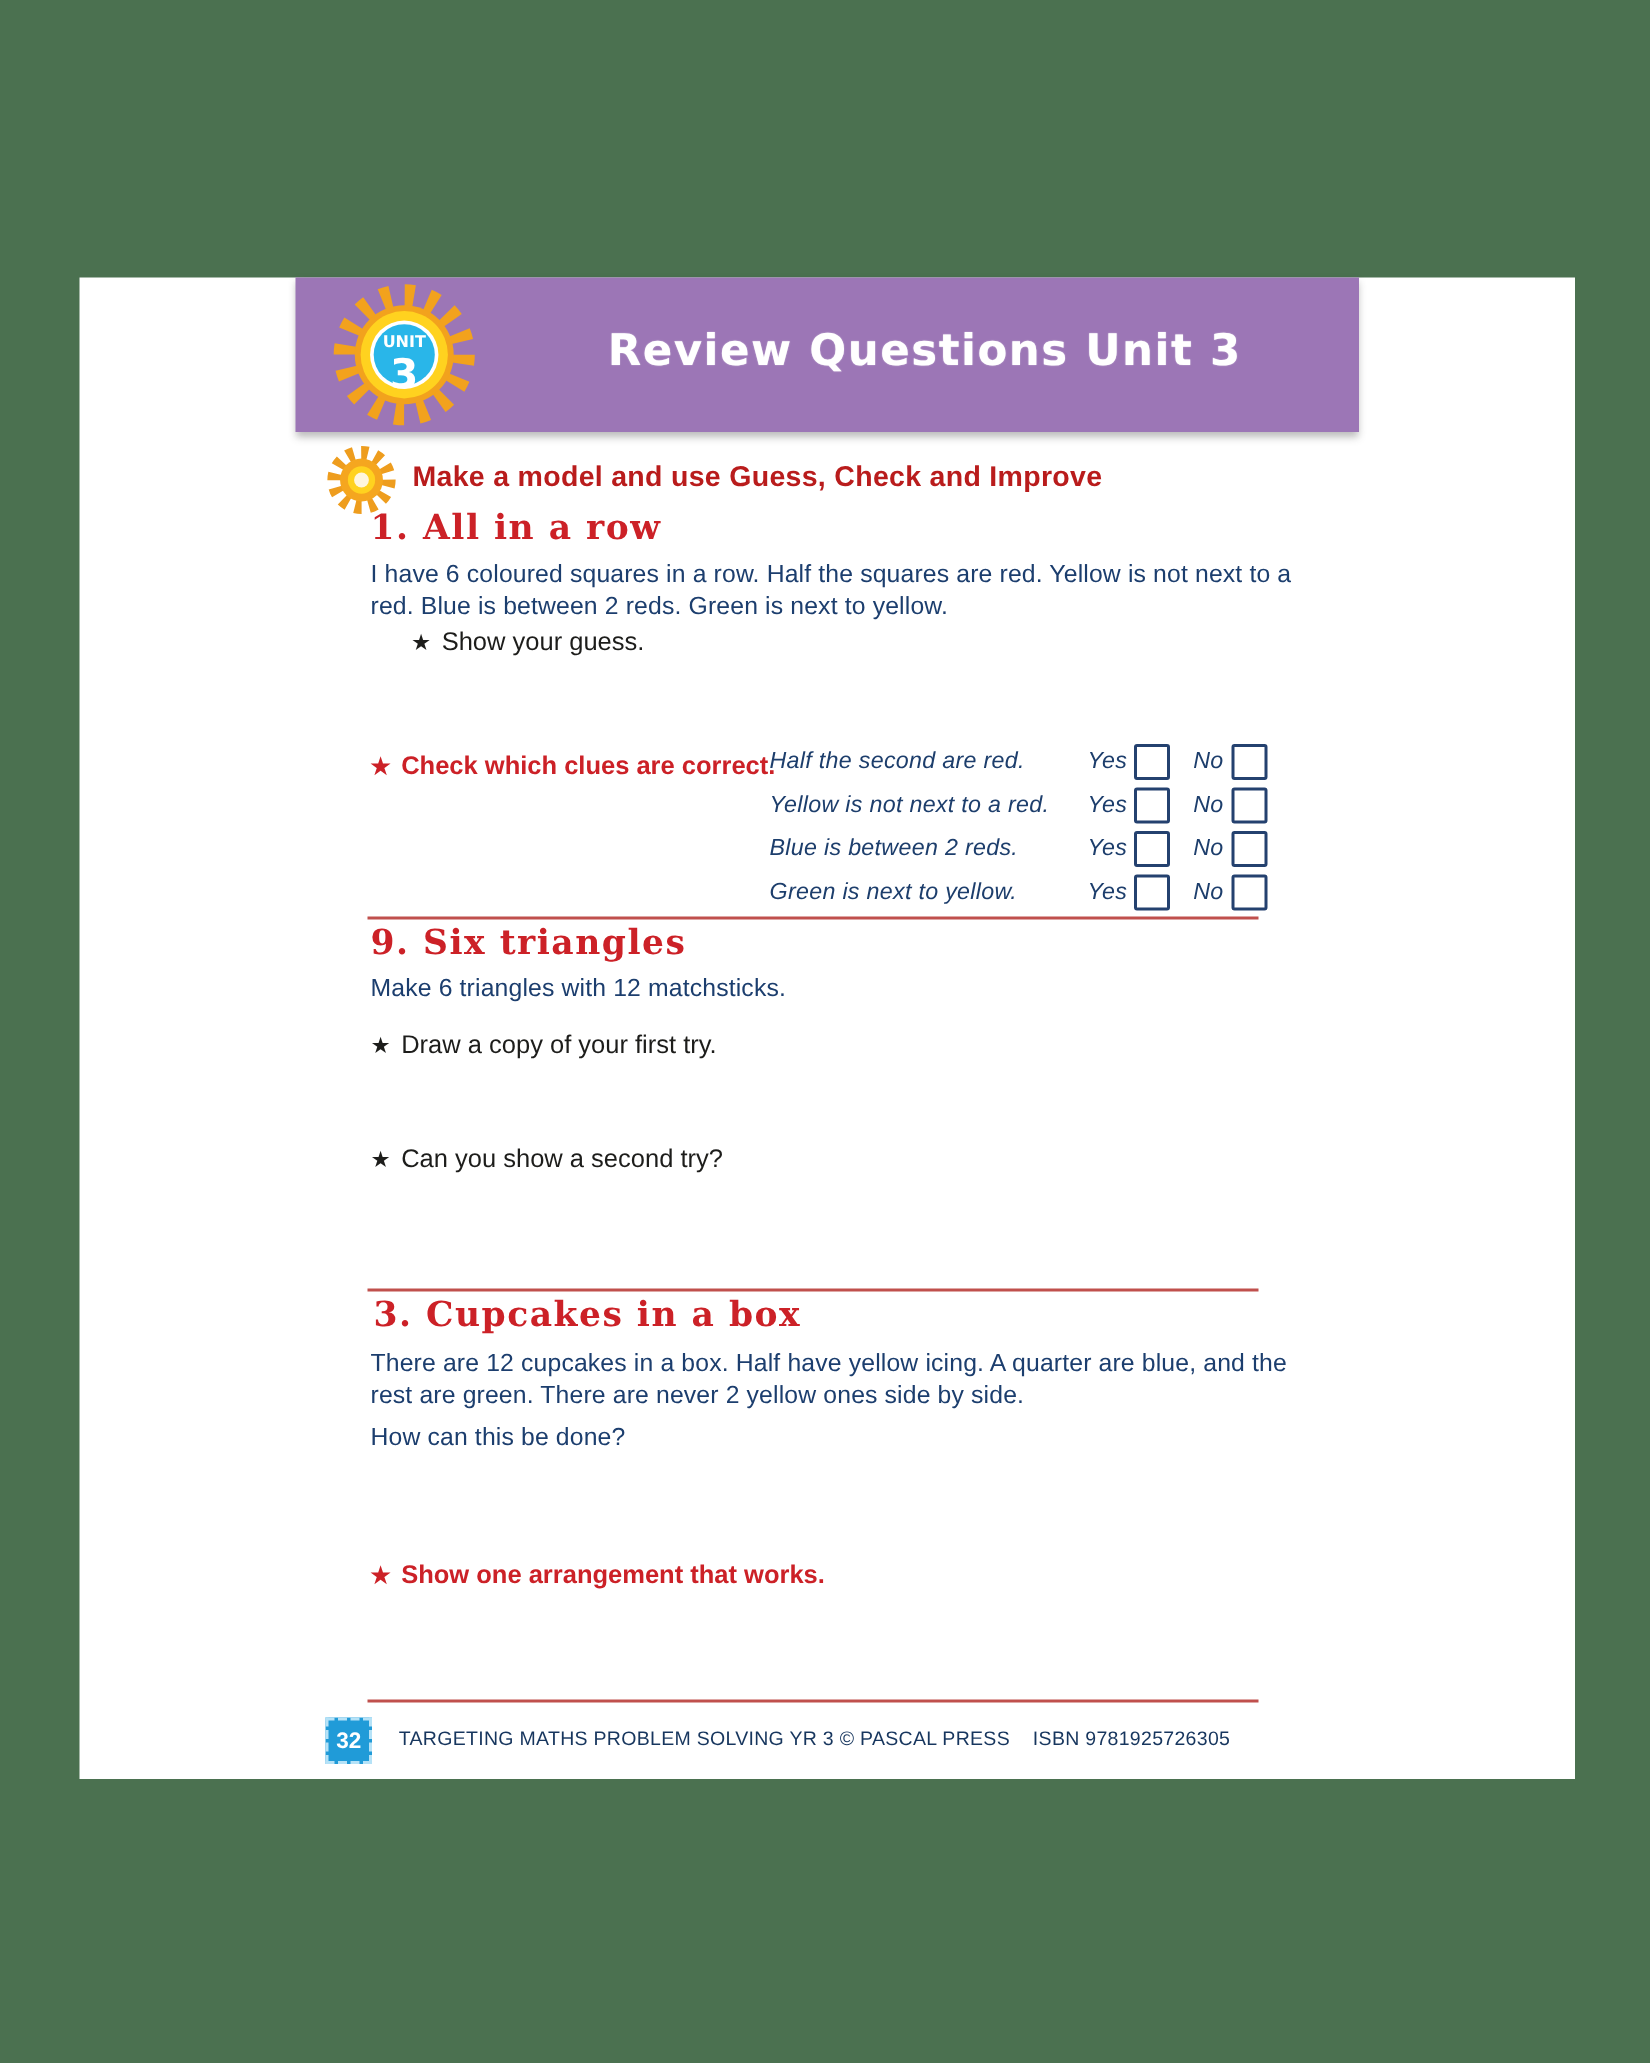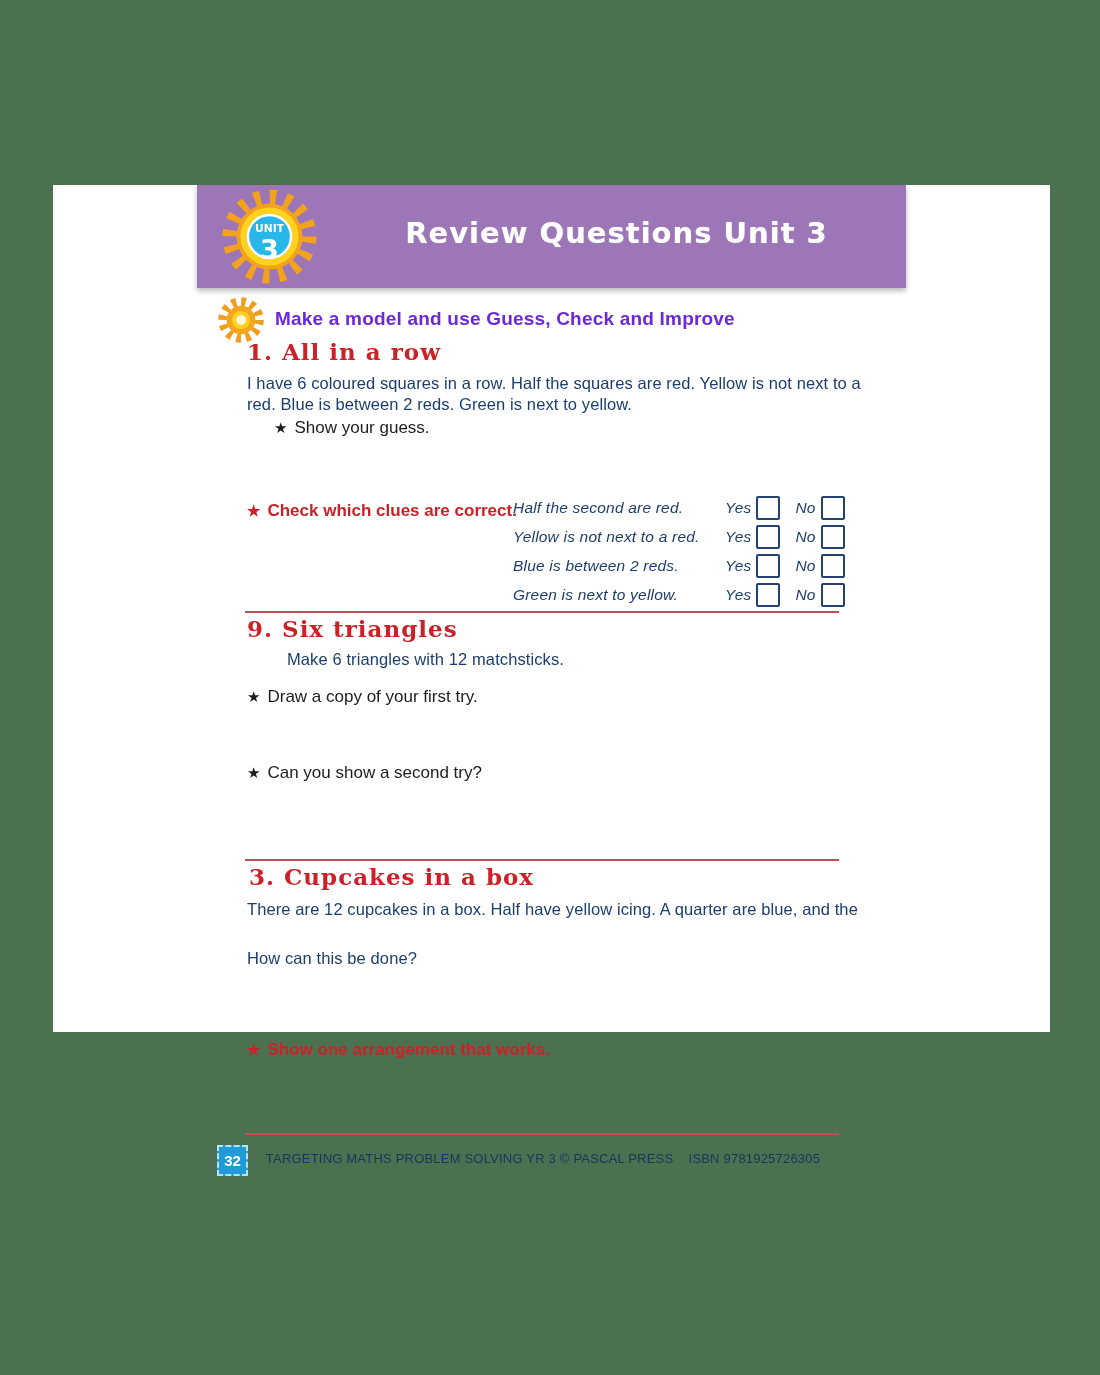--- a/index.html
+++ b/index.html
@@ -5,42 +5,42 @@
   html,body{margin:0;padding:0;}
   body{
     width:1100px;height:1375px;
     background:#4b7150;
     font-family:"Liberation Sans", sans-serif;
     position:relative;
     overflow:hidden;
   }
   .canvas{position:absolute;left:0;top:0;width:1100px;height:1375px;}
   .page{
-    position:absolute;left:53px;top:185px;width:997px;height:847px;
+    position:absolute;left:53px;top:185px;width:997px;height:1001px;
     background:#ffffff;
   }
   
   .banner{
     position:absolute;left:144px;top:0;width:709px;height:103px;
     background:#9c76b6;
     box-shadow:0 3px 5px rgba(60,60,60,.35);
   }
   .banner-title{
     position:absolute;left:150px;right:20px;top:31px;
     text-align:center;
     font-family:"DejaVu Sans", sans-serif;
     font-weight:bold;font-size:29px;letter-spacing:1px;color:#ffffff;
     text-shadow:0 0 1px rgba(255,255,255,.6);
   }
   .sun-logo{position:absolute;left:24px;top:3px;width:97px;height:97px;}
   
   .sun-small{position:absolute;left:162px;top:109px;width:52px;height:52px;}
   .strategy-heading{
     position:absolute;left:222px;top:123px;
-    font-weight:bold;font-size:19px;color:#6d28d9;
+    font-weight:bold;font-size:19px;color:#b91c1c;
     letter-spacing:.2px;
   }
   
   .q-title{
     position:absolute;
     font-family:"DejaVu Serif", serif;
     font-weight:bold;font-size:23px;color:#cc2127;
     letter-spacing:1px;
     text-align:center;
   }
@@ -157,33 +157,34 @@
         <span class="yn-label">Yes</span>
         <span class="checkbox"></span>
         <span class="yn-label no">No</span>
         <span class="checkbox"></span>
       </div>
     </div>
 
     <div class="divider" style="top:426px;"></div>
 
     <div class="q-title" style="left:194px;top:430px;">9. Six triangles</div>
-    <div class="body-text" style="left:194px;top:464px;width:640px;margin-left:40px;">Make 6 triangles with 12 matchsticks.</div>
+    <div class="body-text" style="left:194px;top:464px;width:640px;">Make 6 triangles with 12 matchsticks.</div>
     <div class="task" style="left:194px;top:502px;">
       <span class="star">★</span><span>Draw a copy of your first try.</span>
     </div>
     <div class="task" style="left:194px;top:578px;">
       <span class="star">★</span><span>Can you show a second try?</span>
     </div>
 
     <div class="divider" style="top:674px;"></div>
 
     <div class="q-title" style="left:196px;top:678px;">3. Cupcakes in a box</div>
     <div class="body-text" style="left:194px;top:714px;width:650px;">
       <div>There are 12 cupcakes in a box. Half have yellow icing. A quarter are blue, and the</div>
+      <div>rest are green. There are never 2 yellow ones side by side.</div>
     </div>
     <div class="body-text" style="left:194px;top:763px;">How can this be done?</div>
     <div class="task red" style="left:194px;top:855px;">
       <span class="star">★</span><span>Show one arrangement that works.</span>
     </div>
 
     <div class="divider" style="top:948px;"></div>
 
     <div class="page-badge">32</div>
     <div class="imprint">TARGETING MATHS PROBLEM SOLVING YR 3 © PASCAL PRESS    ISBN 9781925726305</div>

